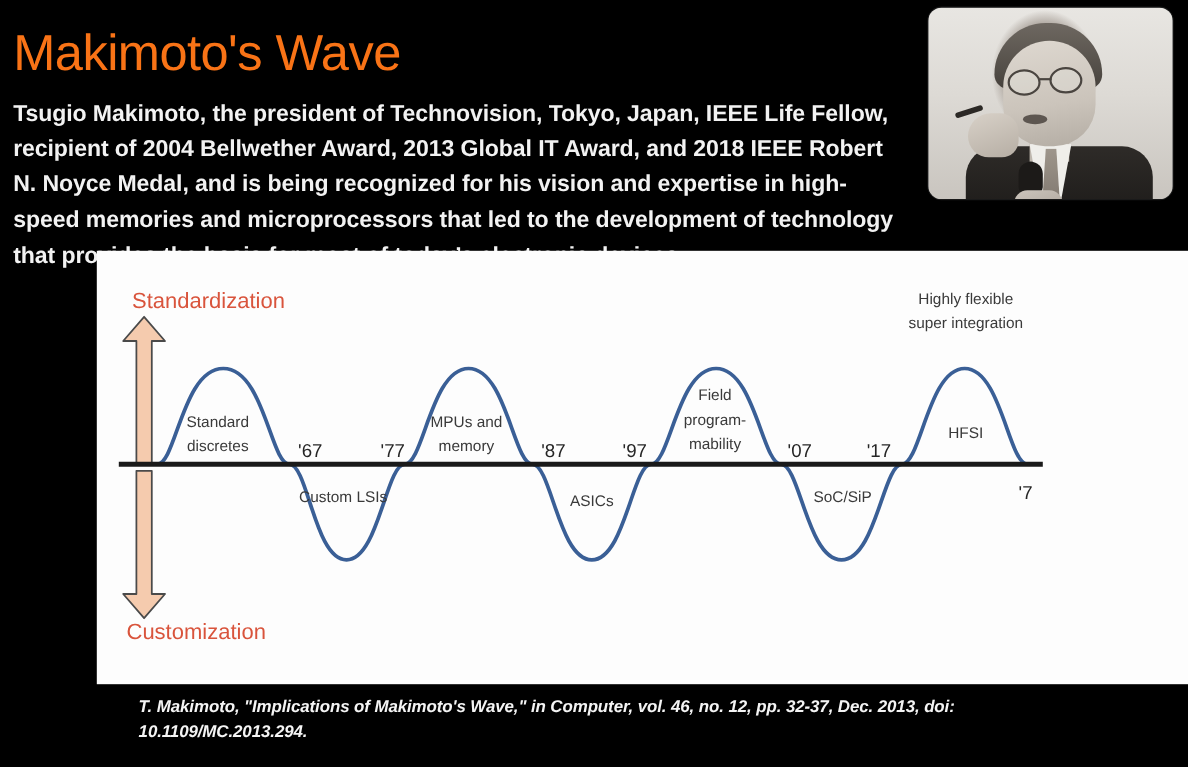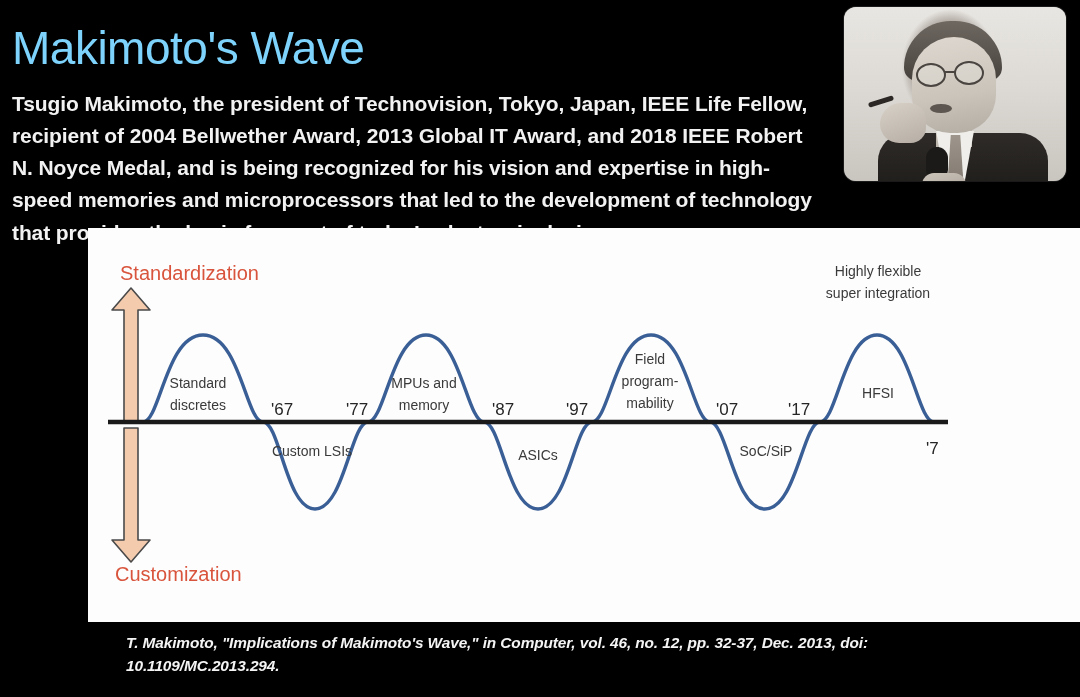--- a/index.html
+++ b/index.html
@@ -20,21 +20,21 @@
     position: absolute;
     left: 0; top: 0;
     width: 1080px; height: 205px;
   }
   #slide-title {
     position: absolute;
     left: 12px; top: 24px;
     font-size: 46px;
     font-weight: 400;
     letter-spacing: -0.5px;
-    color: #7dd3fc;
+    color: #f97316;
     line-height: 1.05;
     white-space: nowrap;
   }
   #slide-subtitle {
     position: absolute;
     left: 12px; top: 88px;
     width: 812px;
     font-size: 21px;
     font-weight: 700;
     line-height: 1.53;

